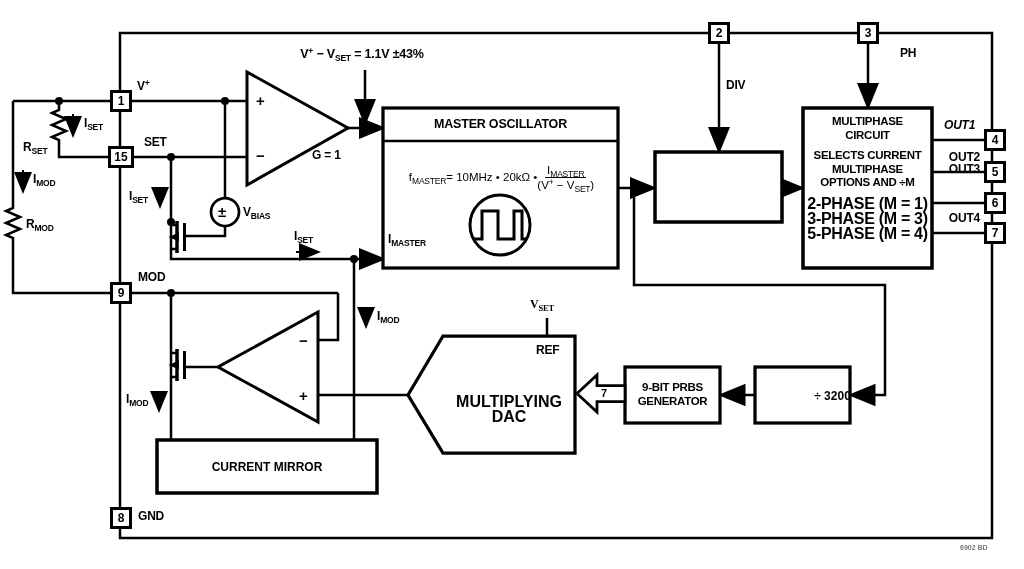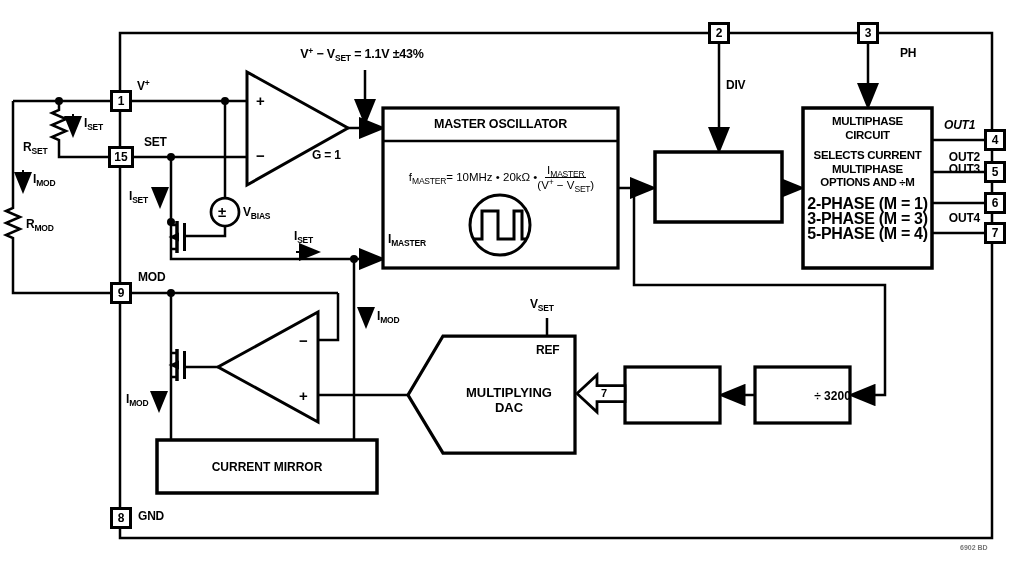--- a/index.html
+++ b/index.html
@@ -189,26 +189,30 @@
     <div>SELECTS CURRENT</div>
     <div>MULTIPHASE</div>
     <div>OPTIONS AND ÷M</div>
   </div>
   <div class="blocktext" style="left:806px;top:196px;width:123px;font-size:16px;line-height:15px;letter-spacing:-0.3px;">
     <div>2-PHASE (M = 1)</div>
     <div>3-PHASE (M = 3)</div>
     <div>5-PHASE (M = 4)</div>
   </div>
 
-  <div class="blocktext" style="left:445px;top:385px;width:128px;font-size:13px;line-height:15px;">
+  <div class="blocktext" style="left:445px;top:394px;width:128px;font-size:16px;line-height:15px;">
     <div>MULTIPLYING</div>
     <div>DAC</div>
   </div>
   <div class="lb" style="left:536px;top:344px;">REF</div>
-  <div class="lb" style="left:530px;top:298px;"><span>V</span><span class="sb">SET</span></div>
-
+  <div class="lb" style="left:530px;top:298px;font-family:Liberation Serif, serif;"><span>V</span><span class="sb">SET</span></div>
+
+  <div class="blocktext" style="left:627px;top:380px;width:91px;font-size:11.5px;line-height:14px;letter-spacing:-0.3px;">
+    <div>9-BIT PRBS</div>
+    <div>GENERATOR</div>
+  </div>
   <div class="blocktext" style="left:757px;top:389px;width:91px;font-size:12px;padding-left:30px;">÷ 3200</div>
   <div class="blocktext" style="left:159px;top:460px;width:216px;font-size:12px;">CURRENT MIRROR</div>
   <div class="lb" style="left:601px;top:388px;font-size:11px;">7</div>
 
   <div class="footer" style="left:960px;top:544px;">6902 BD</div>
 
 </div>
 
 </body></html>

